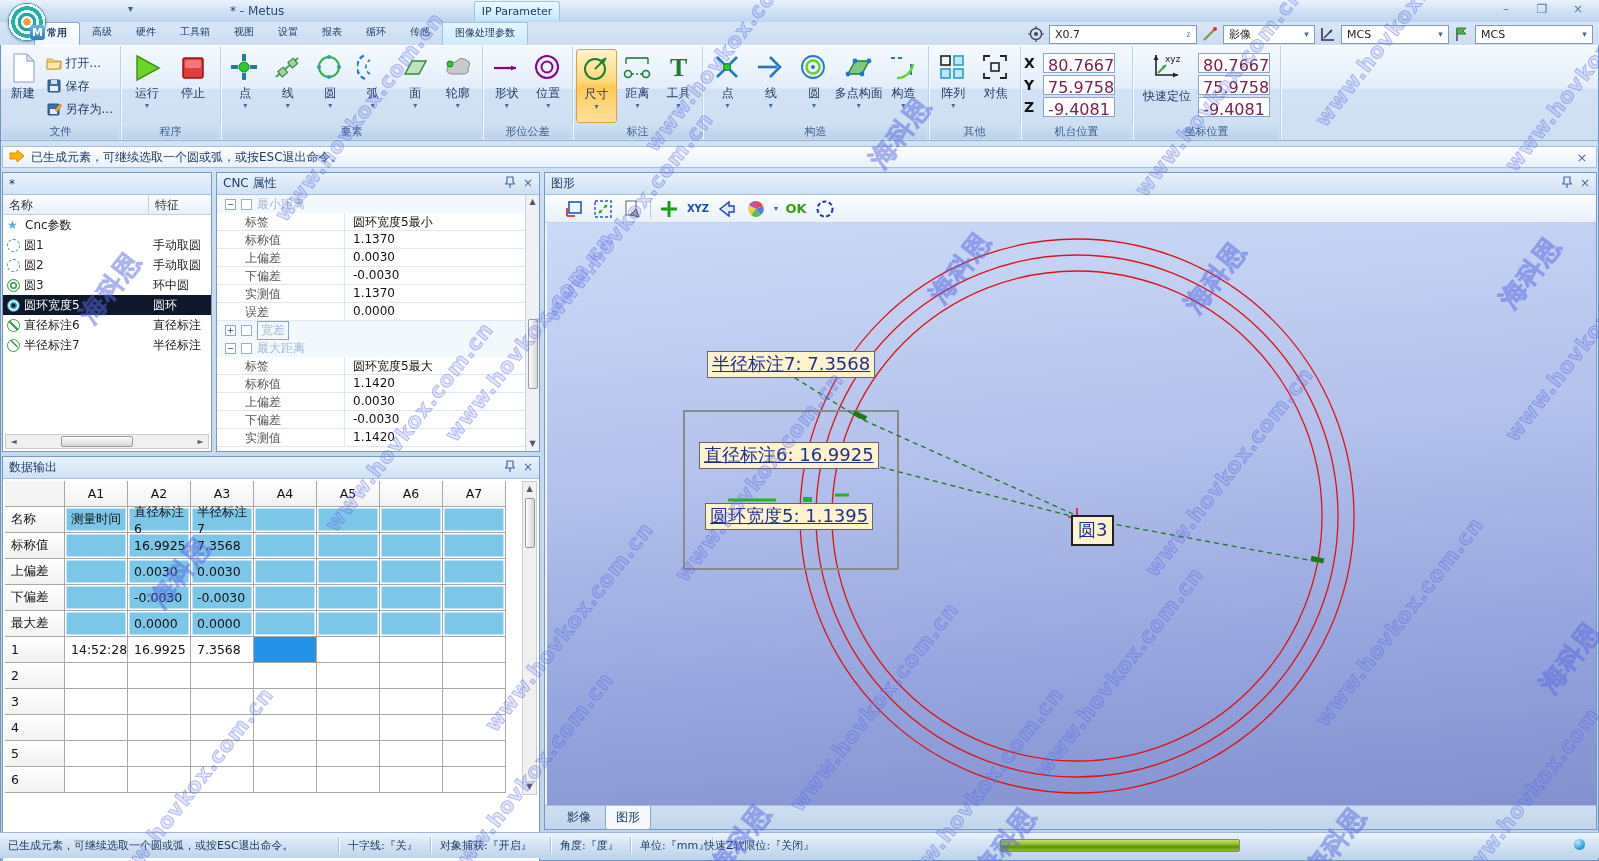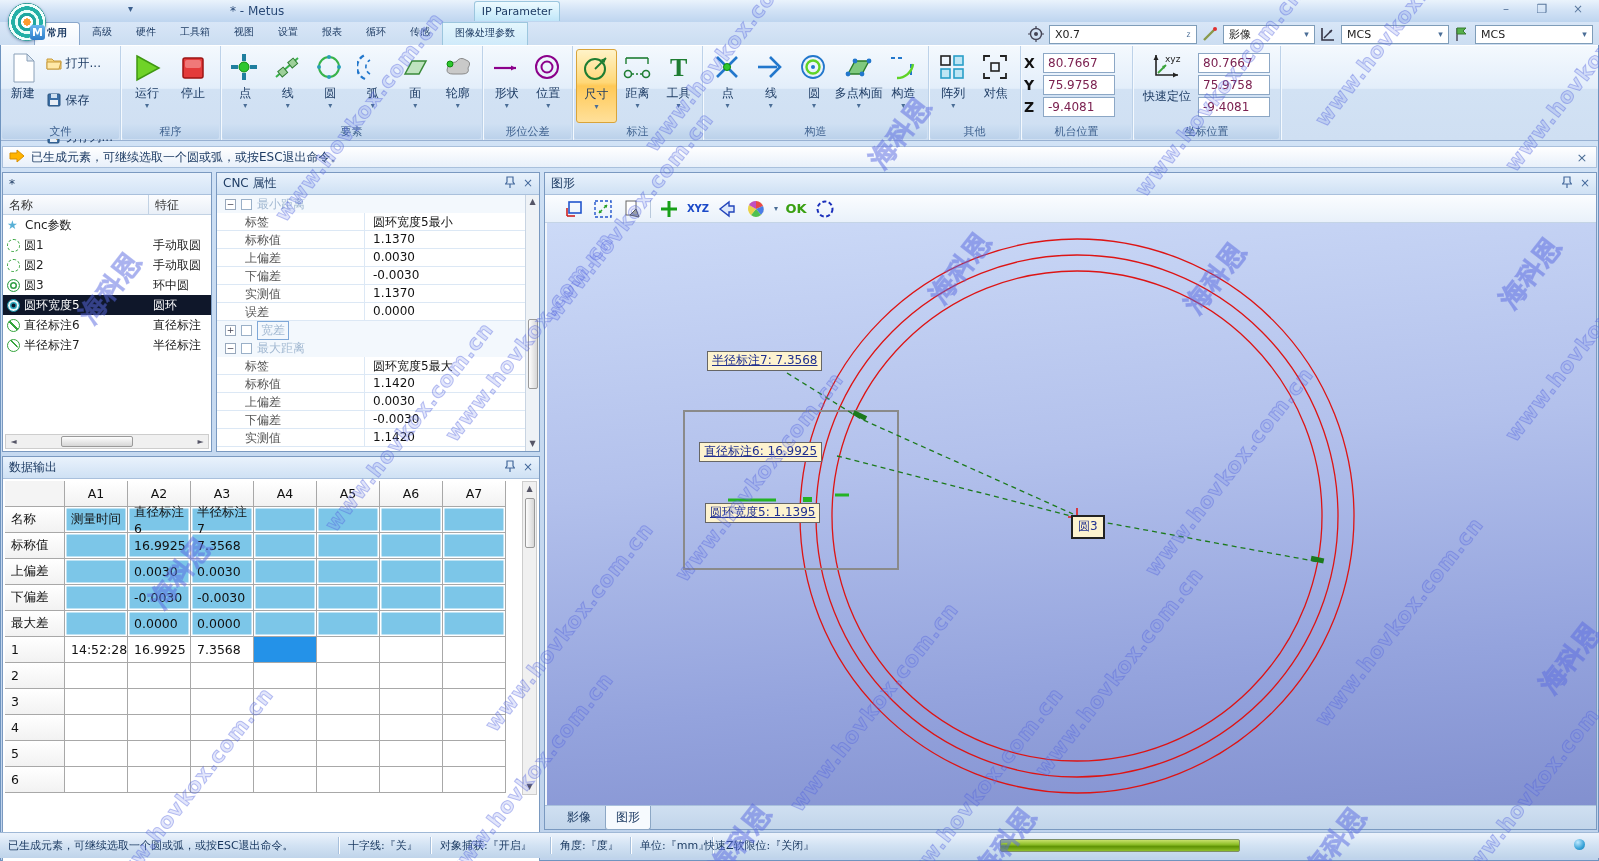--- a/index.html
+++ b/index.html
@@ -52,28 +52,28 @@
     padding:3px 3px 18px 3px; display:flex; align-items:flex-start; }
   .glabel { position:absolute; left:1px; right:1px; bottom:1px; height:15px; text-align:center;
     font-size:11px; color:#3e618f; background:linear-gradient(180deg,#cfe0f3,#bbd1ea); border-radius:0 0 2px 2px; }
   .bigbtn { width:46px; height:74px; display:flex; flex-direction:column; align-items:center; justify-content:flex-start;
     padding-top:3px; border-radius:3px; }
   .bigbtn .bicon { width:32px; height:32px; }
   .bigbtn .blabel { font-size:12px; color:#1e3c64; margin-top:3px; line-height:13px; text-align:center; white-space:nowrap; }
   .bigbtn .bcaret { font-size:8px; color:#4a6d96; margin-top:1px; height:8px; }
   .bigbtn.activebtn { background:linear-gradient(180deg,#fff3c8 0%,#ffd878 45%,#ffc957 50%,#ffe09a 100%);
     border:1px solid #d9a43a; }
-  .smallcol { display:flex; flex-direction:column; justify-content:flex-start; gap:17px; padding-top:4px; }
+  .smallcol { display:flex; flex-direction:column; justify-content:flex-start; gap:3px; padding-top:4px; }
   .smallbtn { display:flex; align-items:center; gap:4px; height:20px; padding:0 4px; border-radius:2px; white-space:nowrap; }
   .smallbtn .sicon { width:16px; height:16px; }
   .posgrid { display:flex; flex-direction:column; gap:2px; padding-top:4px; }
   .posrow { display:flex; align-items:center; gap:5px; }
   .poslabel { width:14px; font-weight:bold; font-size:14px; color:#111; }
-  .posval { width:72px; height:20px; background:#fff; border:1px solid #8ca7c5; text-align:left;
-    padding:2px 4px; font-size:12px; color:#7b2150; }
+  .posval { width:72px; height:20px; background:#fff; border:1px solid #8ca7c5; text-align:center;
+    padding:2px 4px; font-size:16px; color:#7b2150; }
   .qloc { display:flex; flex-direction:column; align-items:center; width:62px; padding-top:4px; }
   .qloc .blabel{ font-size:12px; color:#1e3c64; margin-top:2px; white-space:nowrap;}
 
   
   .msgbar { position:absolute; left:2px; top:146px; width:1595px; height:22px;
     background:linear-gradient(180deg,#ffffff,#e8f0fa); border:1px solid #a9c0dc;
     display:flex; align-items:center; padding:0 6px; gap:6px; }
   .msgbar .mtext { font-size:12px; color:#1e3c64; }
   .msgclose { margin-left:auto; color:#4a6d96; font-size:13px; width:16px; text-align:center; }
 
@@ -114,21 +114,21 @@
   
   .cnc { left:216px; top:172px; width:324px; height:280px; }
   .cncbody { position:absolute; left:0; top:22px; right:14px; bottom:0; overflow:hidden; background:#fff; }
   .csec { height:18px; display:flex; align-items:center; gap:5px; padding-left:8px; background:#f3f8fd; }
   .csec .exp { width:11px; height:11px; border:1px solid #98a8bc; background:#fff; font-size:9px; line-height:9px;
     text-align:center; color:#445; }
   .csec .cbx { width:11px; height:11px; border:1px solid #9ab0c8; background:#fff; }
   .csec .ctitle { color:#a3b9d2; font-size:12px; }
   .csec .ctitle.boxed { border:1px solid #7fa8d8; padding:0 3px; }
   .crow { height:18px; display:flex; border-bottom:1px solid #dce8f5; }
-  .crow .clabel { width:148px; padding:1px 4px 0 28px; color:#555; border-right:1px solid #dce8f5; }
+  .crow .clabel { width:128px; padding:1px 4px 0 28px; color:#555; border-right:1px solid #dce8f5; }
   .crow .cvalue { flex:1; padding:1px 4px 0 8px; color:#111; }
   .vscroll { position:absolute; right:0; top:22px; bottom:0; width:14px; background:#eef2f6; border-left:1px solid #c8d4e2;
     display:flex; flex-direction:column; align-items:center; }
   .vscroll .arr { height:14px; font-size:8px; color:#556; line-height:14px; }
   .vscroll .vthumb { width:10px; background:linear-gradient(90deg,#fdfdfd,#d6d6d6); border:1px solid #9a9a9a; border-radius:2px; }
 
   
   .dataout { left:2px; top:456px; width:538px; height:460px; }
   .grid { position:absolute; left:2px; top:24px; display:grid; grid-template-columns:60px repeat(7,63px); }
   .gh { background:linear-gradient(180deg,#ffffff,#f2f2f2); border-right:1px solid #a8a8a8; border-bottom:1px solid #a8a8a8;
@@ -146,21 +146,21 @@
   .gfx { left:544px; top:172px; width:1053px; height:658px; background:#f2f6fb; }
   .gtoolbar { position:absolute; left:0; top:22px; right:0; height:28px; background:linear-gradient(180deg,#fbfdff,#e9f1fa);
     border-bottom:1px solid #c4d4e6; display:flex; align-items:center; gap:7px; padding-left:18px; }
   .gt { width:22px; height:22px; display:flex; align-items:center; justify-content:center; }
   .gtsep { width:1px; height:18px; background:#b9c9dc; }
   .gxyz { color:#1a49c8; font-weight:bold; font-size:10px; letter-spacing:0; }
   .gok { color:#3aa012; font-weight:bold; font-size:13px; }
   .canvas { position:absolute; left:2px; top:50px; width:1049px; height:584px; overflow:hidden;
     background:linear-gradient(175deg,#ccdaf7 0%,#b3c1ec 40%,#94a3dd 75%,#8290cf 100%); }
   .canvas svg { position:absolute; left:0; top:0; }
-  .anno { position:absolute; background:#fdf3cf; border:1px solid #666; color:#20308f; font-size:12px;
+  .anno { position:absolute; background:#fdf3cf; border:1px solid #666; color:#20308f; font-size:18px;
     padding:0 4px 1px 4px; white-space:nowrap; text-decoration:underline; z-index:5; }
   .anno.anno3 { border:2px solid #222; text-decoration:none; padding:1px 5px 2px 5px; }
   .gtabs { position:absolute; left:0; bottom:0; right:0; height:24px; background:linear-gradient(180deg,#cfdff1,#c2d5ea);
     border-top:1px solid #a9c0dc; display:flex; align-items:flex-start; padding-left:12px; gap:4px; }
   .gtab { padding:3px 10px; font-size:12px; color:#1e3c64; }
   .gtab.active { background:#f6fafe; border:1px solid #8ca7c5; border-top:none; border-radius:0 0 3px 3px; }
 
   
   .statusbar { position:absolute; left:0; bottom:3px; width:100%; height:26px;
     background:linear-gradient(180deg,#ecf3fc 0%,#d2e2f3 50%,#bfd4ea 100%); border-top:1px solid #9fb8d6; }

